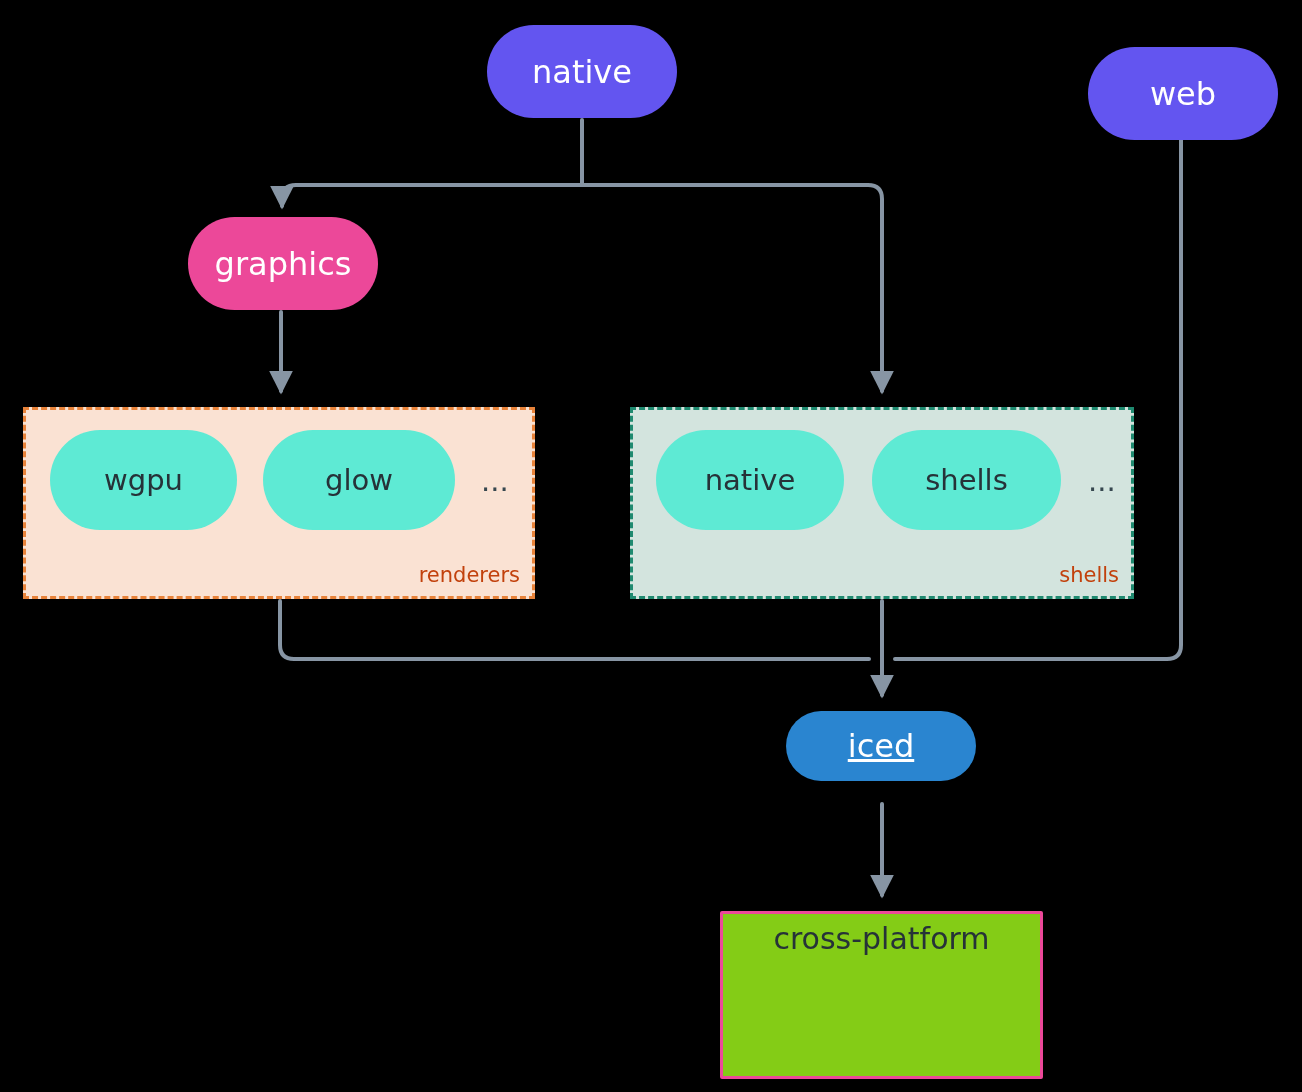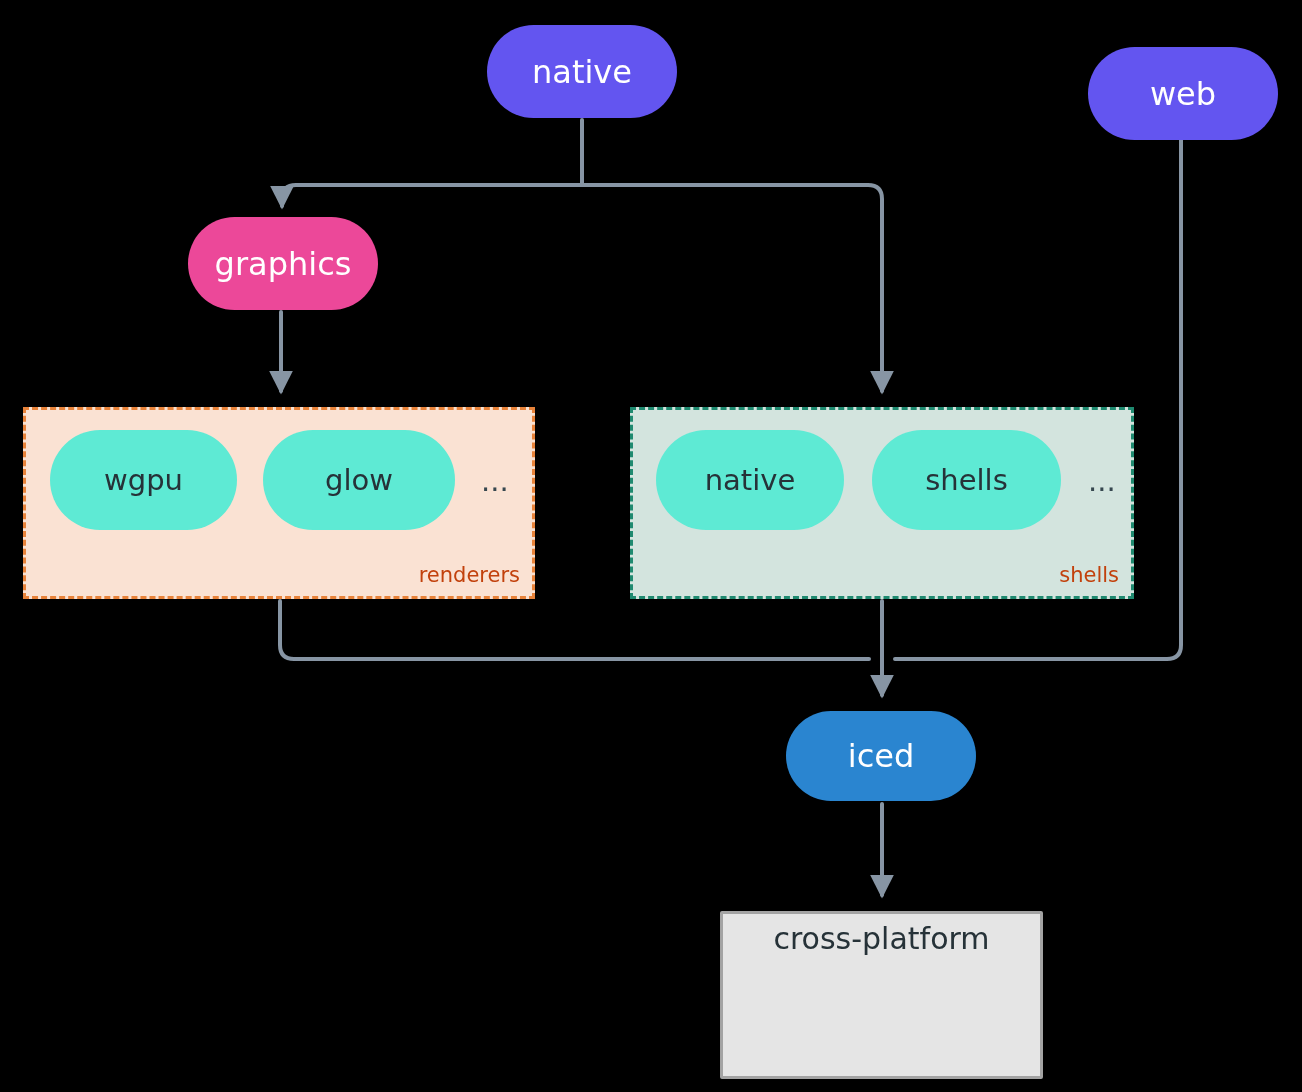--- a/index.html
+++ b/index.html
@@ -33,21 +33,21 @@
   }
   
   .stadium {
     border-radius: 999px;
     color: #ffffff;
     font-size: 32px;
   }
   #node-native { left: 487px; top: 25px;  width: 190px; height: 93px; background: #6355F0; }
   #node-web    { left: 1088px; top: 25px; width: 190px; height: 93px; background: #6355F0; margin-top: 22px; }
   #node-graphics { left: 188px; top: 217px; width: 190px; height: 93px; background: #ec4899; }
-  #node-iced   { left: 786px; top: 711px; width: 190px; height: 90px; background: #2A85D0; }
+  #node-iced   { left: 786px; top: 711px; width: 190px; height: 70px; background: #2A85D0; text-decoration: underline; }
 
   
   .cluster {
     position: absolute;
     box-sizing: border-box;
     border-style: dashed;
     border-width: 3px;
   }
   #cluster-renderers {
     left: 23px; top: 407px; width: 512px; height: 192px;
@@ -93,22 +93,22 @@
     line-height: 1;
   }
   #ellipsis-renderers { left: 481px; top: 467px; }
   #ellipsis-shells    { left: 1088px; top: 467px; }
 
   
   #node-app {
     position: absolute;
     left: 720px; top: 911px; width: 323px; height: 168px;
     box-sizing: border-box;
-    background: #e5e5e5;
-    border: 3px solid #a3a3a3;
+    background: #84cc16;
+    border: 3px solid #ec4899;
     border-radius: 2px;
     display: flex;
     flex-direction: column;
     align-items: center;
     justify-content: flex-start;
     color: #263238;
     font-size: 30px;
     line-height: 1.65;
     text-align: center;
   }

